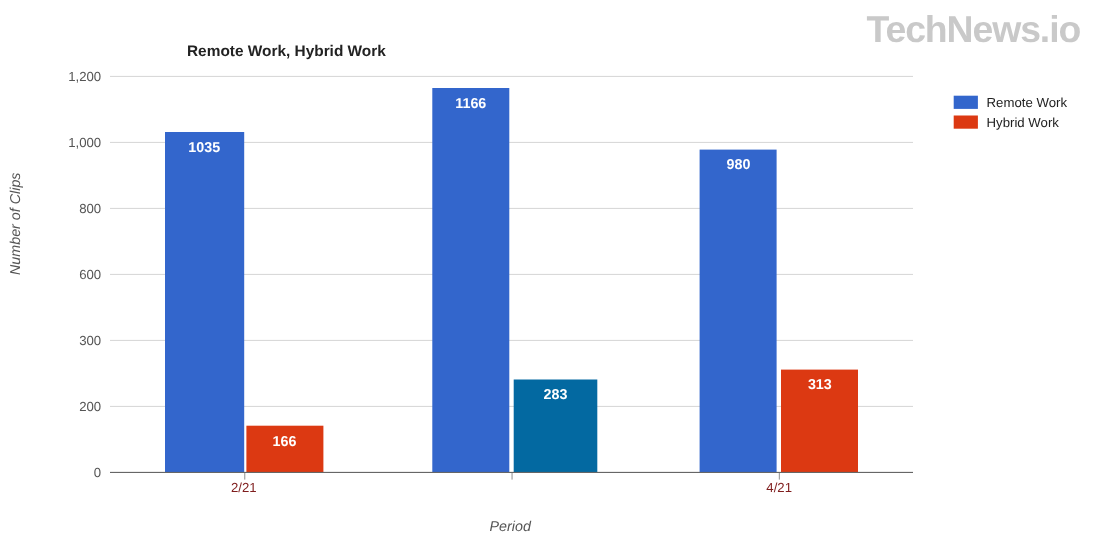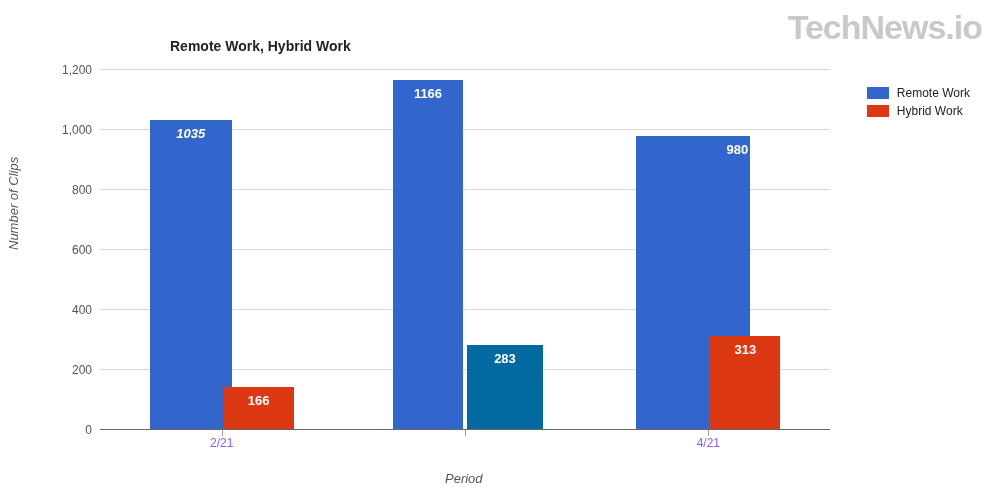--- a/index.html
+++ b/index.html
@@ -110,21 +110,21 @@
     color: #fff;
     font-size: 13px;
     font-weight: 600;
   }
   .x-tick {
     position: absolute;
     top: 100%;
     width: 120px;
     text-align: center;
     font-size: 12px;
-    color: #8b5cf6;
+    color: #7f1d1d;
     padding-top: 6px;
     transform: translateX(-60px);
   }
   .x-tick-mark {
     position: absolute;
     top: 100%;
     width: 0;
     height: 6px;
     border-left: 1px solid #999;
   }
@@ -162,50 +162,50 @@
   <div class="gridline" style="bottom:0px;"></div>
   <div class="gridline" style="bottom:60px;"></div>
   <div class="gridline" style="bottom:120px;"></div>
   <div class="gridline" style="bottom:180px;"></div>
   <div class="gridline" style="bottom:240px;"></div>
   <div class="gridline" style="bottom:300px;"></div>
   <div class="gridline" style="bottom:360px;"></div>
 
   <div class="y-tick" style="bottom:0px; transform: translateY(50%);">0</div>
   <div class="y-tick" style="bottom:60px; transform: translateY(50%);">200</div>
-  <div class="y-tick" style="bottom:120px; transform: translateY(50%);">400</div>
+  <div class="y-tick" style="bottom:120px; transform: translateY(50%);">300</div>
   <div class="y-tick" style="bottom:180px; transform: translateY(50%);">600</div>
   <div class="y-tick" style="bottom:240px; transform: translateY(50%); margin-top: 28px;">800</div>
   <div class="y-tick" style="bottom:300px; transform: translateY(50%);">1,000</div>
   <div class="y-tick" style="bottom:360px; transform: translateY(50%);">1,200</div>
 
   <div class="bars">
     <div class="group" style="left:0px; width:243.33333333333334px;">
-      <div class="bar" style="left:49.66666666666667px; width:82px; height:310.5px; background:#3366cc;font-style:italic;">
+      <div class="bar" style="left:49.66666666666667px; width:72px; height:310.5px; background:#3366cc;">
         <div class="bar-label">1035</div>
       </div>
       <div class="bar" style="left:123.66666666666667px; width:70px; height:43.5px; background:#dc3912;">
         <div class="bar-label">166</div>
       </div>
       <div class="x-tick-mark" style="left:121.66666666666667px;"></div>
       <div class="x-tick" style="left:121.66666666666667px;">2/21</div>
     </div>
 
     <div class="group" style="left:243.33333333333334px; width:243.33333333333334px;">
       <div class="bar" style="left:49.66666666666667px; width:70px; height:349.8px; background:#3366cc;">
         <div class="bar-label">1166</div>
       </div>
       <div class="bar" style="left:123.66666666666667px; width:76px; height:84.9px; background:#0369a1;">
         <div class="bar-label">283</div>
       </div>
       <div class="x-tick-mark" style="left:121.66666666666667px;"></div>
     </div>
 
     <div class="group" style="left:486.6666666666667px; width:243.33333333333334px;">
-      <div class="bar" style="left:49.66666666666667px; width:70px; height:294px; background:#3366cc;padding-left:44px;">
+      <div class="bar" style="left:49.66666666666667px; width:70px; height:294px; background:#3366cc;">
         <div class="bar-label">980</div>
       </div>
       <div class="bar" style="left:123.66666666666667px; width:70px; height:93.89999999999999px; background:#dc3912;">
         <div class="bar-label">313</div>
       </div>
       <div class="x-tick-mark" style="left:121.66666666666667px;"></div>
       <div class="x-tick" style="left:121.66666666666667px;">4/21</div>
     </div>
   </div>
 

